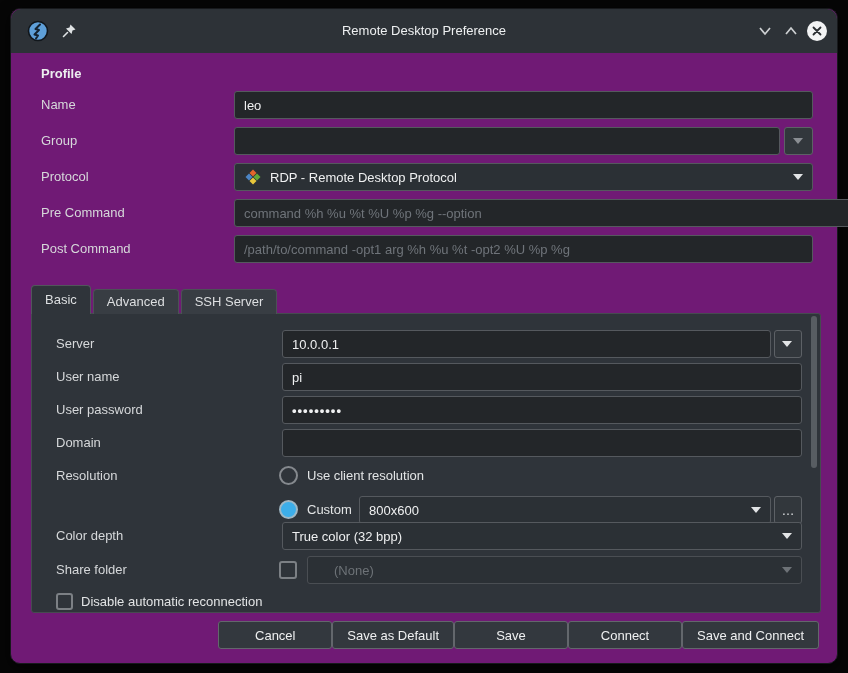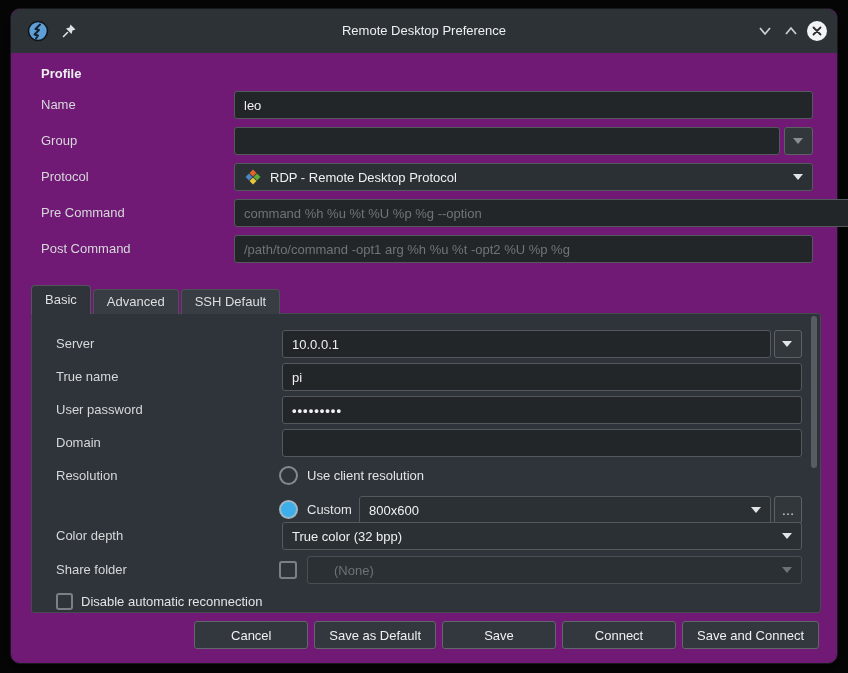--- a/index.html
+++ b/index.html
@@ -74,21 +74,21 @@
   }
   .tab.active { height:29px; line-height:28px; background:#2f343a;
     border-color:#51565b; }
   .tabframe {
     position:absolute; left:20px; top:304px; width:790px; height:300px;
     border:1px solid #464b50; border-radius:0 3px 3px 3px; background:#2f343a;
   }
   .scroll-thumb { position:absolute; left:800px; top:307px; width:6px;
     height:152px; border-radius:3px; background:#585d62; cursor:pointer; }
   
-  .footer { position:absolute; right:18px; top:612px; display:flex; gap:6px; }
+  .footer { position:absolute; right:18px; top:612px; display:flex; gap:0; }
   .btn {
     height:28px; min-width:114px; padding:0 14px; background:#33383e;
     border:1px solid #63676c; border-radius:3px; color:#eff0f1;
     font:inherit; cursor:pointer;
   }
   .btn.wide { min-width:128px; }
   .dots { letter-spacing:1px; font-weight:bold; }
 </style>
 </head>
 <body>
@@ -151,31 +151,31 @@
 
   <div class="flabel" style="left:30px; top:190px;">Pre Command</div>
   <input class="entry" style="left: 223px; top: 190px; width: 638px;" placeholder="command %h %u %t %U %p %g --option">
 
   <div class="flabel" style="left:30px; top:226px;">Post Command</div>
   <input class="entry" style="left: 223px; top: 226px; width: 579px;" placeholder="/path/to/command -opt1 arg %h %u %t -opt2 %U %p %g">
 
   <div class="tabbar">
     <div class="tab active">Basic</div>
     <div class="tab">Advanced</div>
-    <div class="tab">SSH Default</div>
+    <div class="tab">SSH Server</div>
   </div>
   <div class="tabframe"></div>
 
   <div class="flabel" style="left:45px; top:321px;">Server</div>
   <input class="entry" style="left: 271px; top: 321px; width: 489px;" value="10.0.0.1">
   <div class="dropbtn" style="left:763px; top:321px; width:28px;">
     <span class="arrow"></span>
   </div>
 
-  <div class="flabel" style="left:45px; top:354px;">True name</div>
+  <div class="flabel" style="left:45px; top:354px;">User name</div>
   <input class="entry" style="left: 271px; top: 354px; width: 520px;" value="pi">
 
   <div class="flabel" style="left:45px; top:387px;">User password</div>
   <input class="entry dots" style="left: 271px; top: 387px; width: 520px;" value="•••••••••">
 
   <div class="flabel" style="left:45px; top:420px;">Domain</div>
   <input class="entry" style="left: 271px; top: 420px; width: 520px;" value="">
 
   <div class="flabel" style="left:45px; top:453px;">Resolution</div>
   <div class="radio" style="left:268px; top:457px;"></div>

